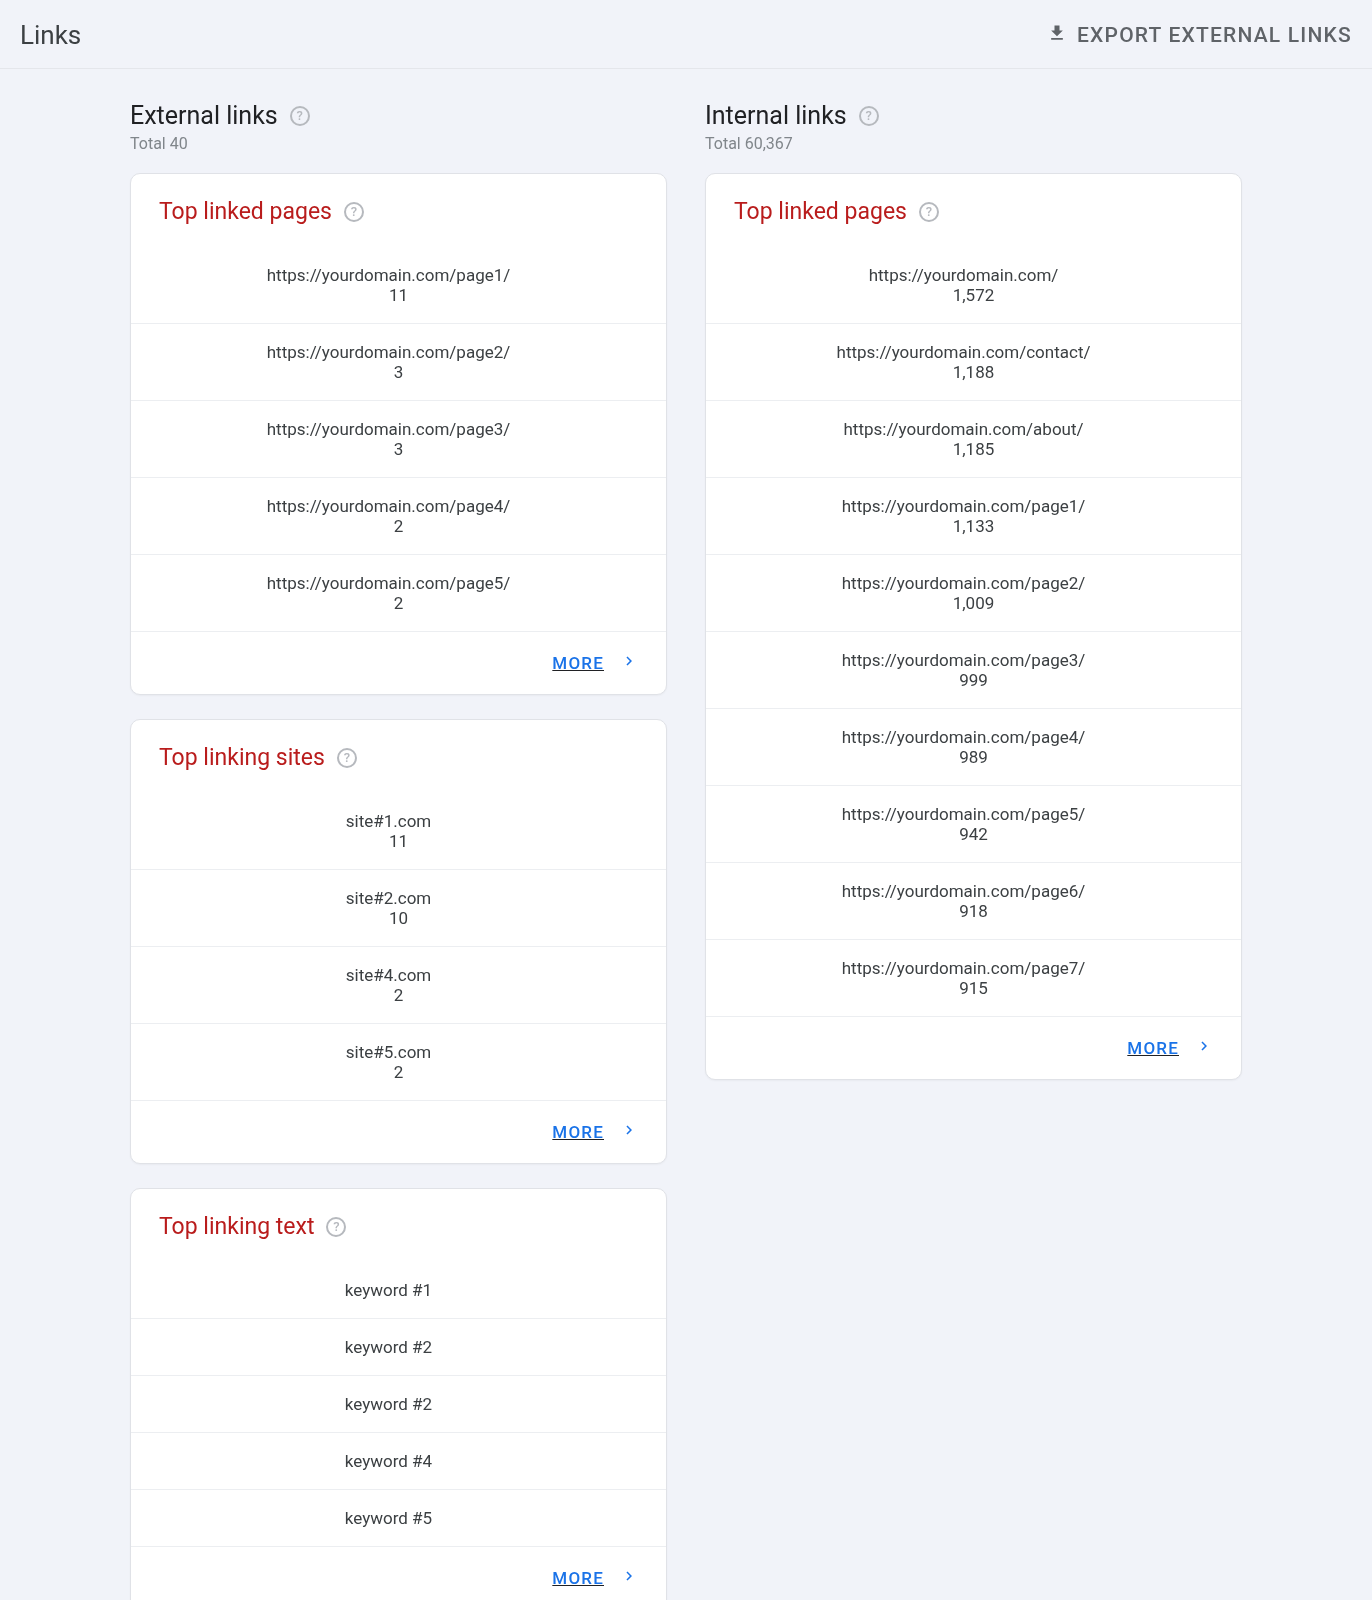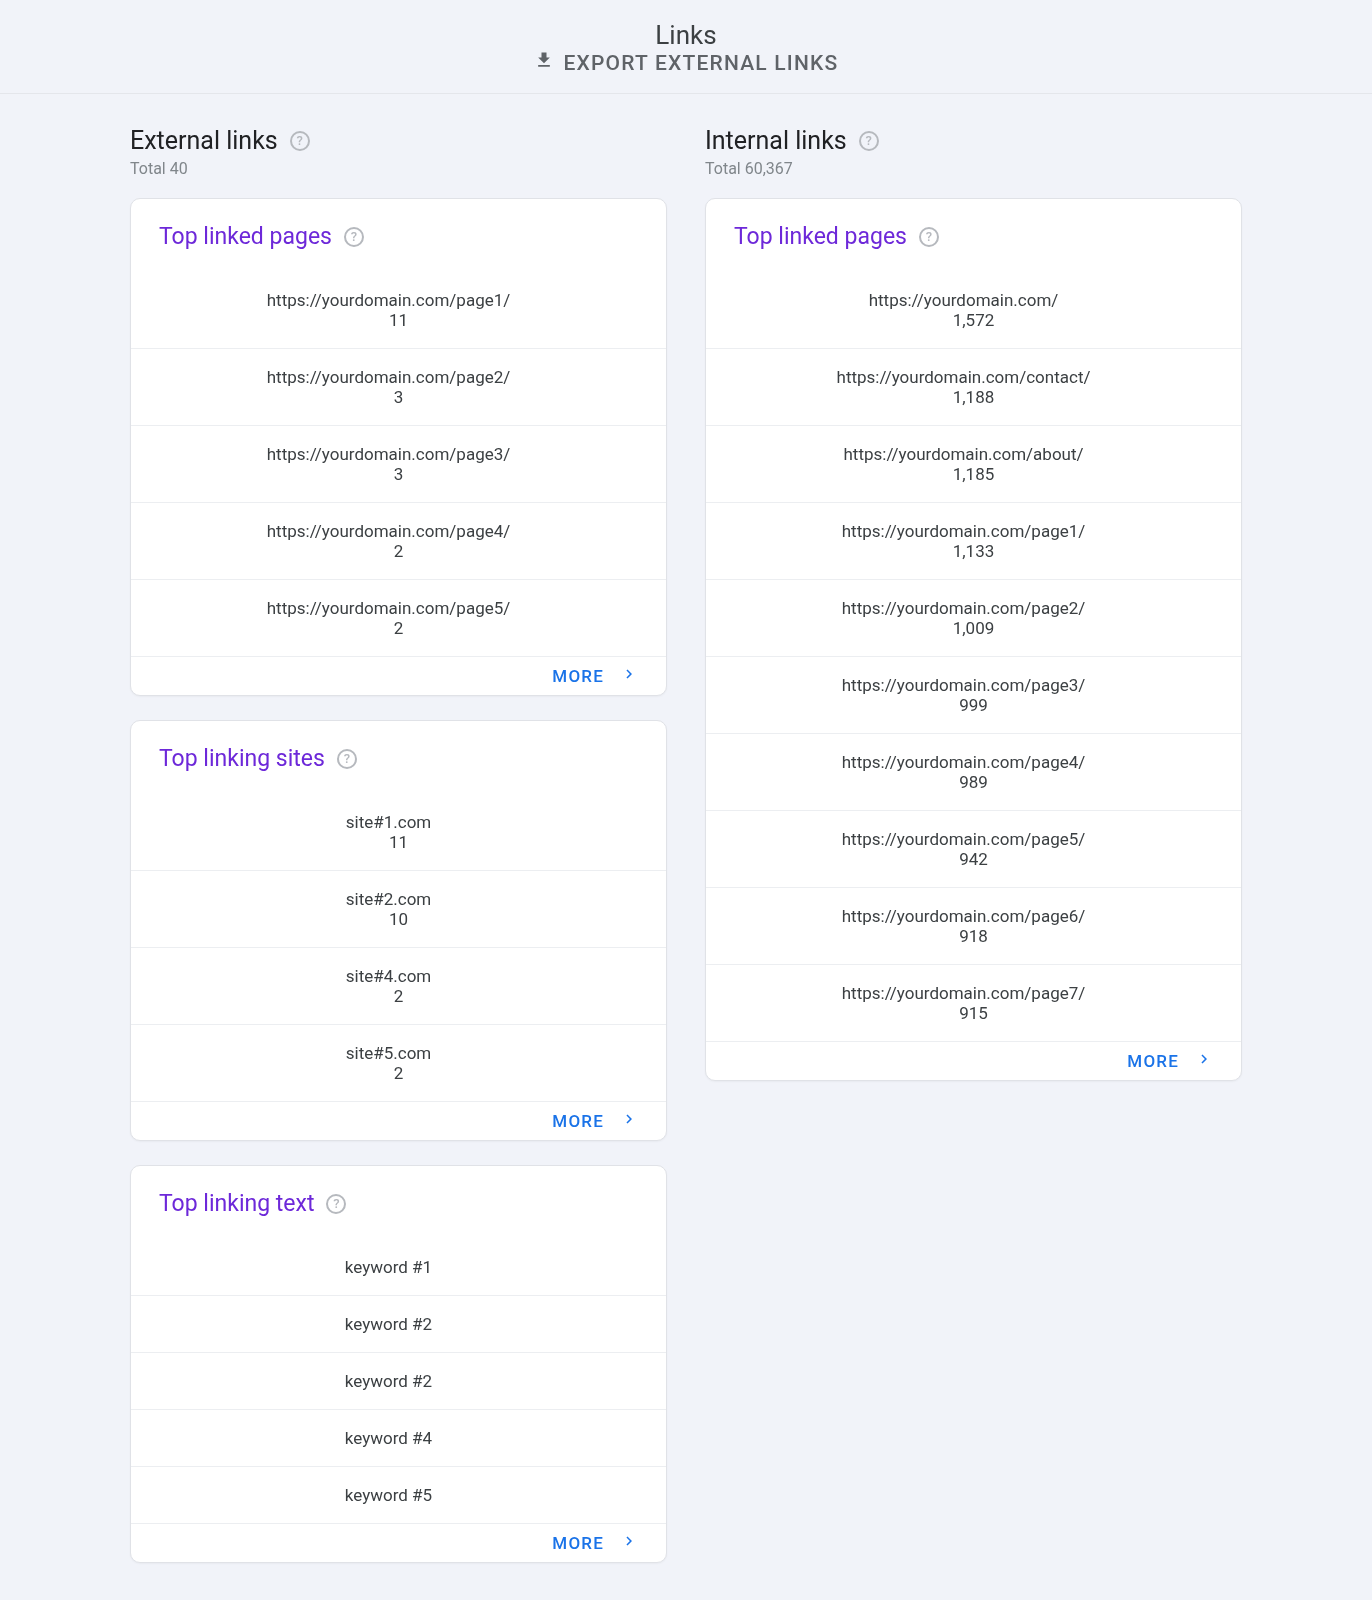--- a/index.html
+++ b/index.html
@@ -8,21 +8,20 @@
       background:#f1f3f9;
       color:#202124;
       width:1372px;
     }
     .header-bar{
       display:flex;
       align-items:center;
       justify-content:space-between;
       padding:20px 20px 18px 20px;
       border-bottom:1px solid #e4e6eb;
-      flex-direction:column;
     }
     .page-title{
       font-size:26px;
       font-weight:400;
       color:#3c4043;
     }
     .export-btn{
       display:flex;
       align-items:center;
       gap:10px;
@@ -59,40 +58,41 @@
       border-radius:10px;
       box-shadow:0 1px 2px rgba(0,0,0,.04);
       margin-bottom:24px;
       overflow:hidden;
     }
     .card-header{
       display:flex;align-items:center;gap:12px;
       padding:24px 28px 8px 28px;
     }
     .card-title{
-      font-size:23px;font-weight:400;color:#6d28d9;
+      font-size:23px;font-weight:400;color:#b91c1c;
     }
     .rows{padding-top:14px;}
     .row{
       display:flex;justify-content:space-between;align-items:center;
       padding:18px 28px;
       border-top:1px solid #eceef1;
       font-size:17px;
       color:#3c4043;
       cursor:pointer;
       flex-direction:column;
     }
     .row:first-child{border-top:none;}
     .row .url{overflow:hidden;text-overflow:ellipsis;white-space:nowrap;margin-right:20px;}
     .row .num{color:#3c4043;}
     .card-footer{
       border-top:1px solid #eceef1;
       display:flex;justify-content:flex-end;align-items:center;
-      padding:8px 28px;
+      padding:20px 28px;
       gap:16px;
+      text-decoration:underline;
     }
     .more-link{
       font-size:17px;letter-spacing:1.2px;font-weight:500;
       color:#1a73e8;cursor:pointer;
       display:flex;align-items:center;gap:16px;
     }
     .more-link svg{width:18px;height:18px;fill:#1a73e8;}
   </style>
 </head>
 <body>

